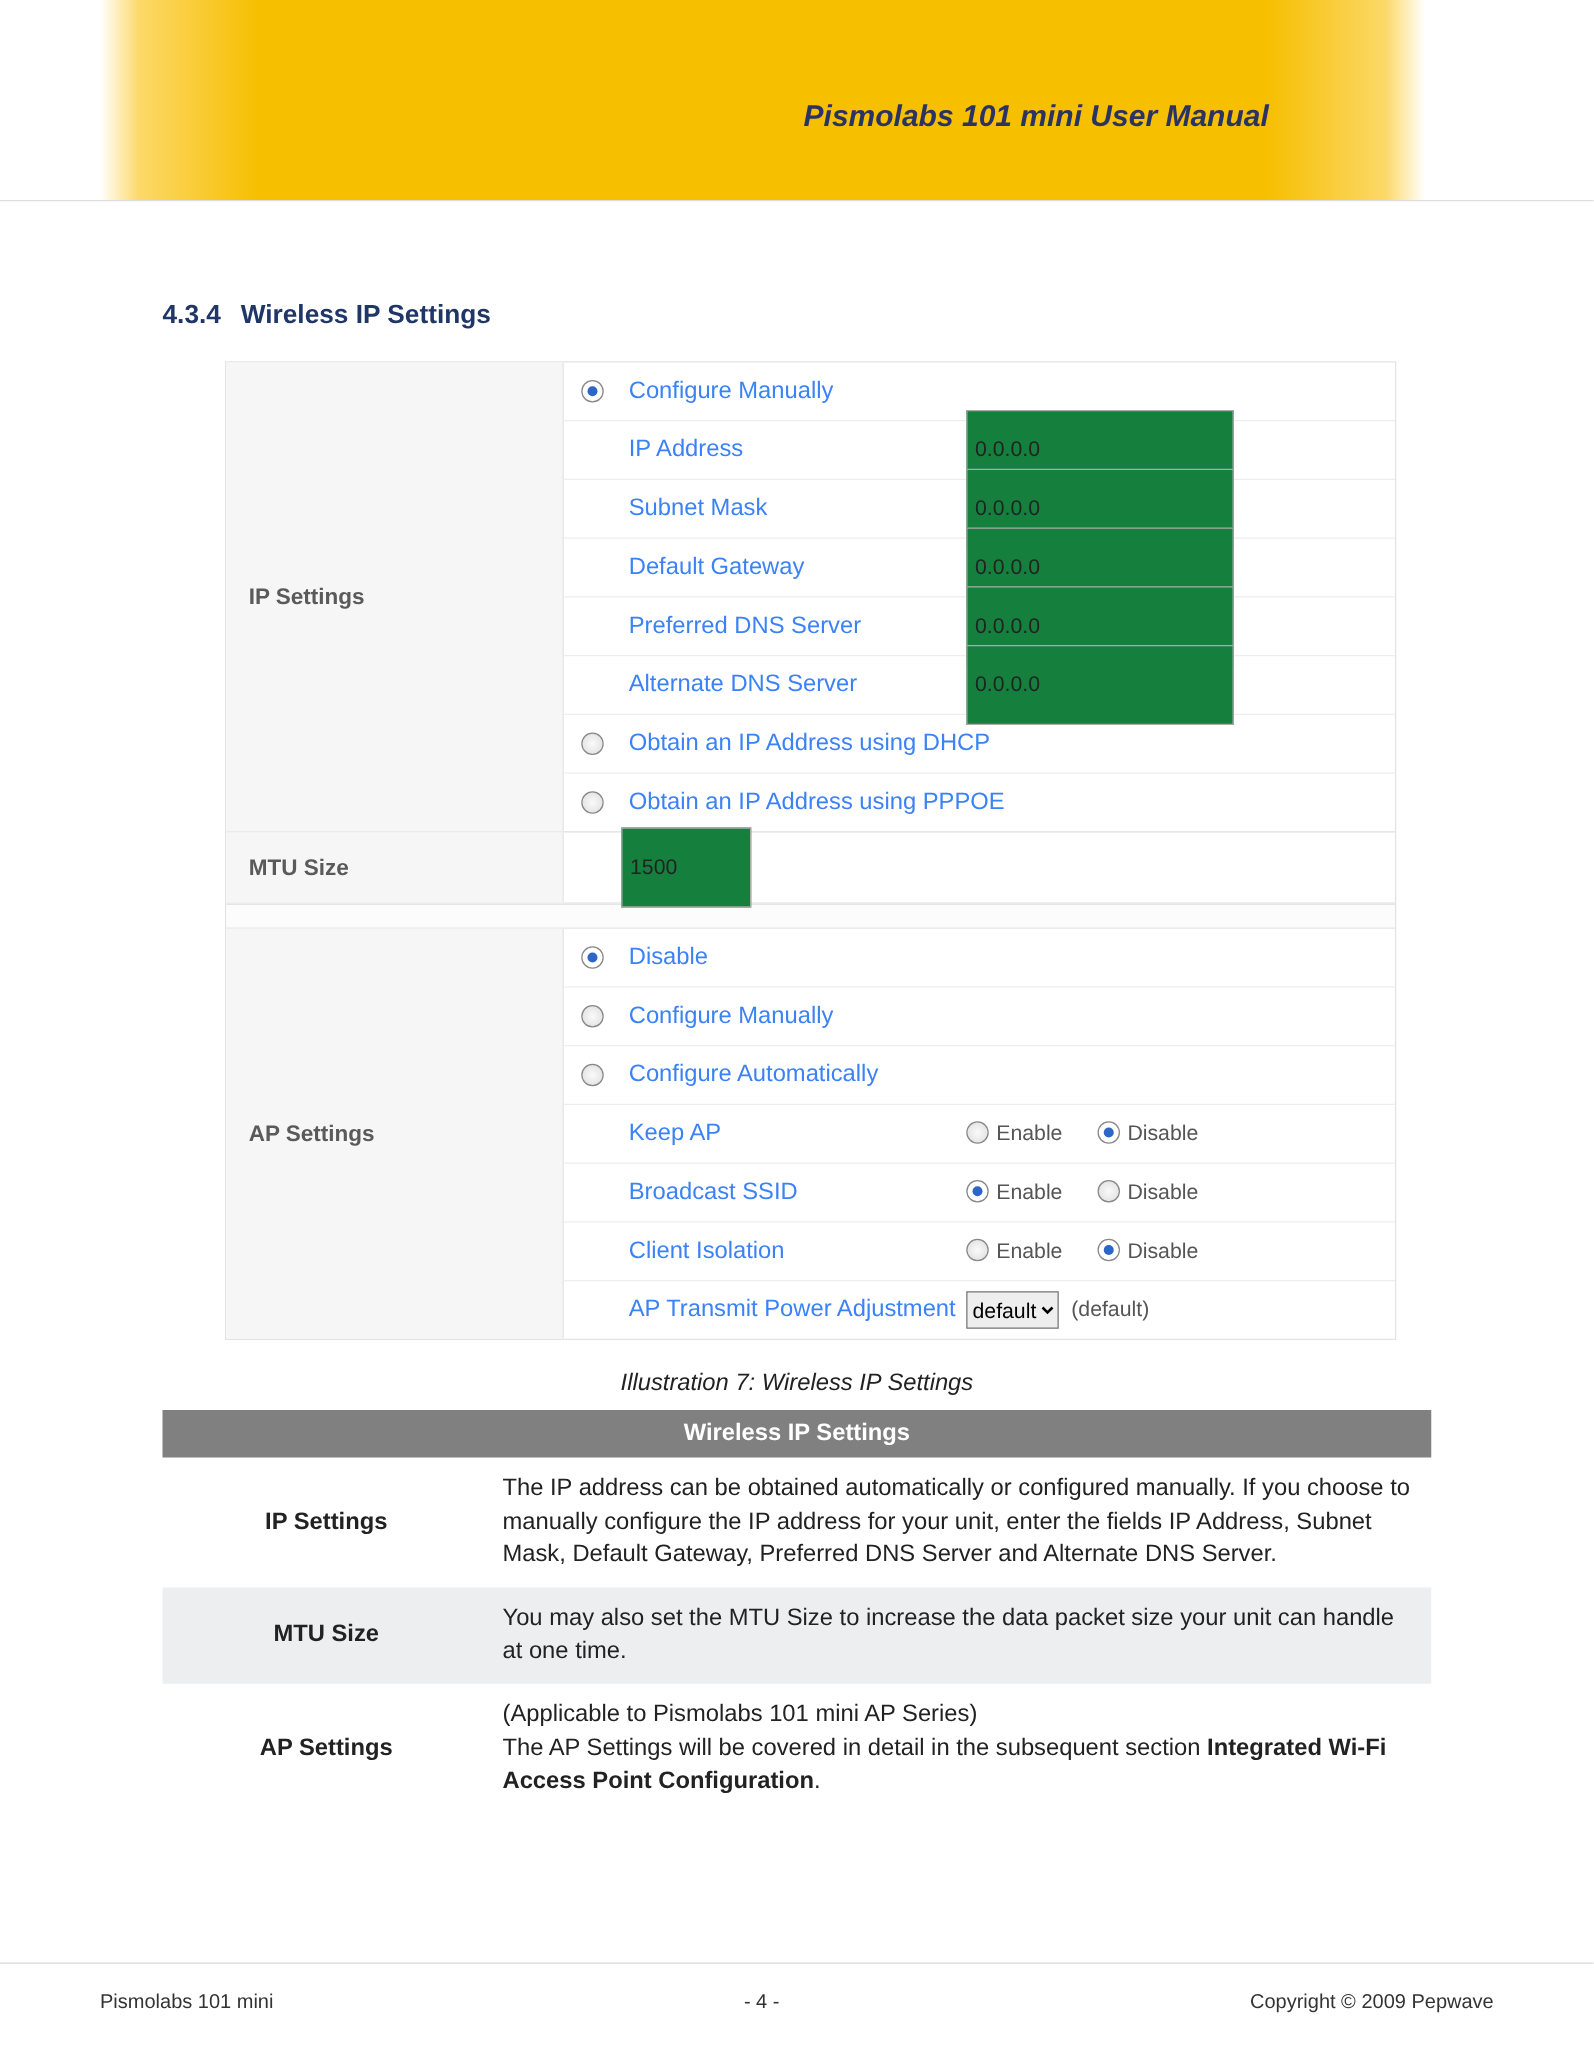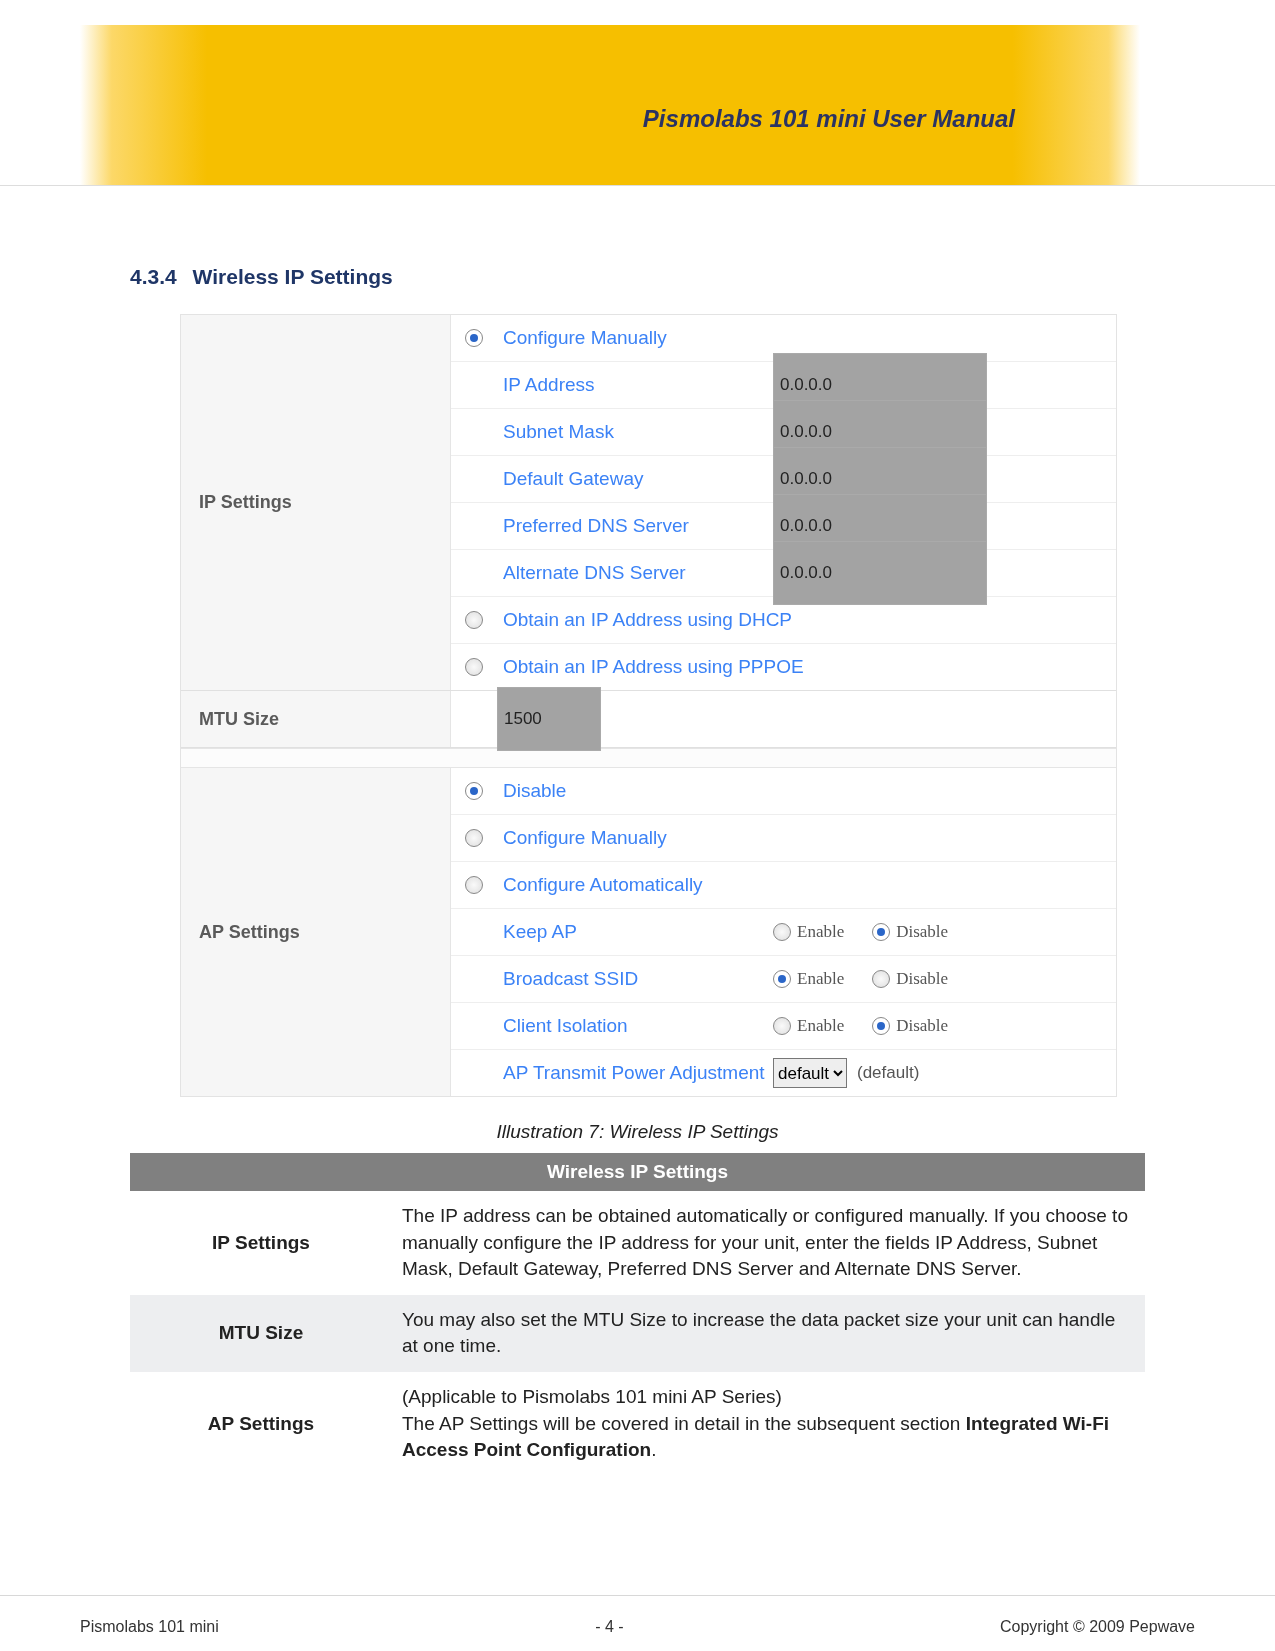--- a/index.html
+++ b/index.html
@@ -1,44 +1,44 @@
 <!DOCTYPE html>
 <html><head>
 <meta charset="utf-8">
 <style>
   html,body{margin:0;padding:0;background:#fff;font-family:Verdana, Arial, sans-serif;color:#333;}
   .page{width:1275px;height:1651px;margin:0 auto;position:relative;background:#fff;}
   
-  .banner{width:1275px;height:160px;background:#fff;border-bottom:1px solid #ddd;position:relative;margin-top:25px;}
+  .banner{width:1275px;height:160px;background:#fff;border-bottom:1px solid #ddd;position:relative;}
   .banner .swatch{position:absolute;left:80px;top:0;height:160px;width:1060px;
     background:linear-gradient(90deg,#fff 0%,#fcd868 3%,#f6bf00 12%,#f6bf00 88%,#fcd868 97%,#fff 100%);}
   .banner .doc-title{position:absolute;right:260px;top:80px;color:#2b3363;font-weight:bold;font-size:24px;font-style:italic;font-family:Verdana, Arial, sans-serif;}
   
   .content{position:absolute;left:130px;top:240px;width:1015px;}
   .section-heading{color:#1f3667;font-weight:bold;font-size:21px;margin-bottom:25px;}
   .section-num{display:inline-block;margin-right:10px;}
   
   .panel{border:1px solid #e3e3e3;background:#fff;margin-left:50px;width:935px;}
   .rowset{display:flex;border-bottom:1px solid #e0e0e0;}
   .rowset:last-child{border-bottom:none;}
   .leftlabel{width:270px;background:#f6f6f6;color:#5a5a5a;font-weight:bold;font-size:18px;
     display:flex;align-items:center;padding-left:18px;box-sizing:border-box;border-right:1px solid #e5e5e5;}
   .rightrows{flex:1;}
   .frow{display:flex;align-items:center;height:46px;border-top:1px solid #eee;padding-left:0;}
   .frow:first-child{border-top:none;}
   .radiocell{width:46px;display:flex;align-items:center;justify-content:center;}
   .labelcell{width:270px;color:#3b82f6;font-size:19px;padding-left:6px;}
   .valuecell{flex:1;display:flex;align-items:center;gap:10px;color:#555;font-size:17px;}
-  input.txt{height:30px;width:200px;border:1px solid #aaa;padding:16px 6px;font-size:17px;color:#222;background:#a3a3a3;}
+  input.txt{height:30px;width:200px;border:1px solid #aaa;padding:16px 6px;font-size:17px;color:#222;background:#15803d;}
   input.mtu{width:90px;}
   select.sel{height:30px;border:1px solid #777;font-size:17px;background:#eee;}
   .radio{width:16px;height:16px;border:1px solid #888;border-radius:50%;display:inline-flex;align-items:center;justify-content:center;background:#fff;}
   .radio.on::after{content:"";width:8px;height:8px;border-radius:50%;background:#2b66c8;display:block;}
   .radio.off{background:radial-gradient(#fafafa,#ddd);} 
-  .pair{display:flex;align-items:center;gap:6px;margin-right:18px;font-family:Liberation Serif, serif;}
+  .pair{display:flex;gap:6px;margin-right:18px;}
   .spacer-row{height:18px;background:#fcfcfc;border-top:1px solid #e5e5e5;border-bottom:1px solid #e5e5e5;}
   
   .caption{color:#222;font-size:19px;font-style:italic;text-align:center;margin:24px 0 10px 0;}
   
   .desc{width:1015px;}
   .desc .hdr{background:#808080;color:#fff;text-align:center;font-weight:bold;font-size:19px;padding:8px 0;}
   .desc .drow{display:flex;}
   .desc .drow.alt{background:#edeef0;}
   .desc .dlab{width:250px;text-align:center;font-weight:bold;font-size:19px;display:flex;align-items:center;justify-content:center;color:#222;padding:12px 6px;}
   .desc .dval{flex:1;font-size:19px;color:#222;padding:12px 10px;line-height:1.4;}

